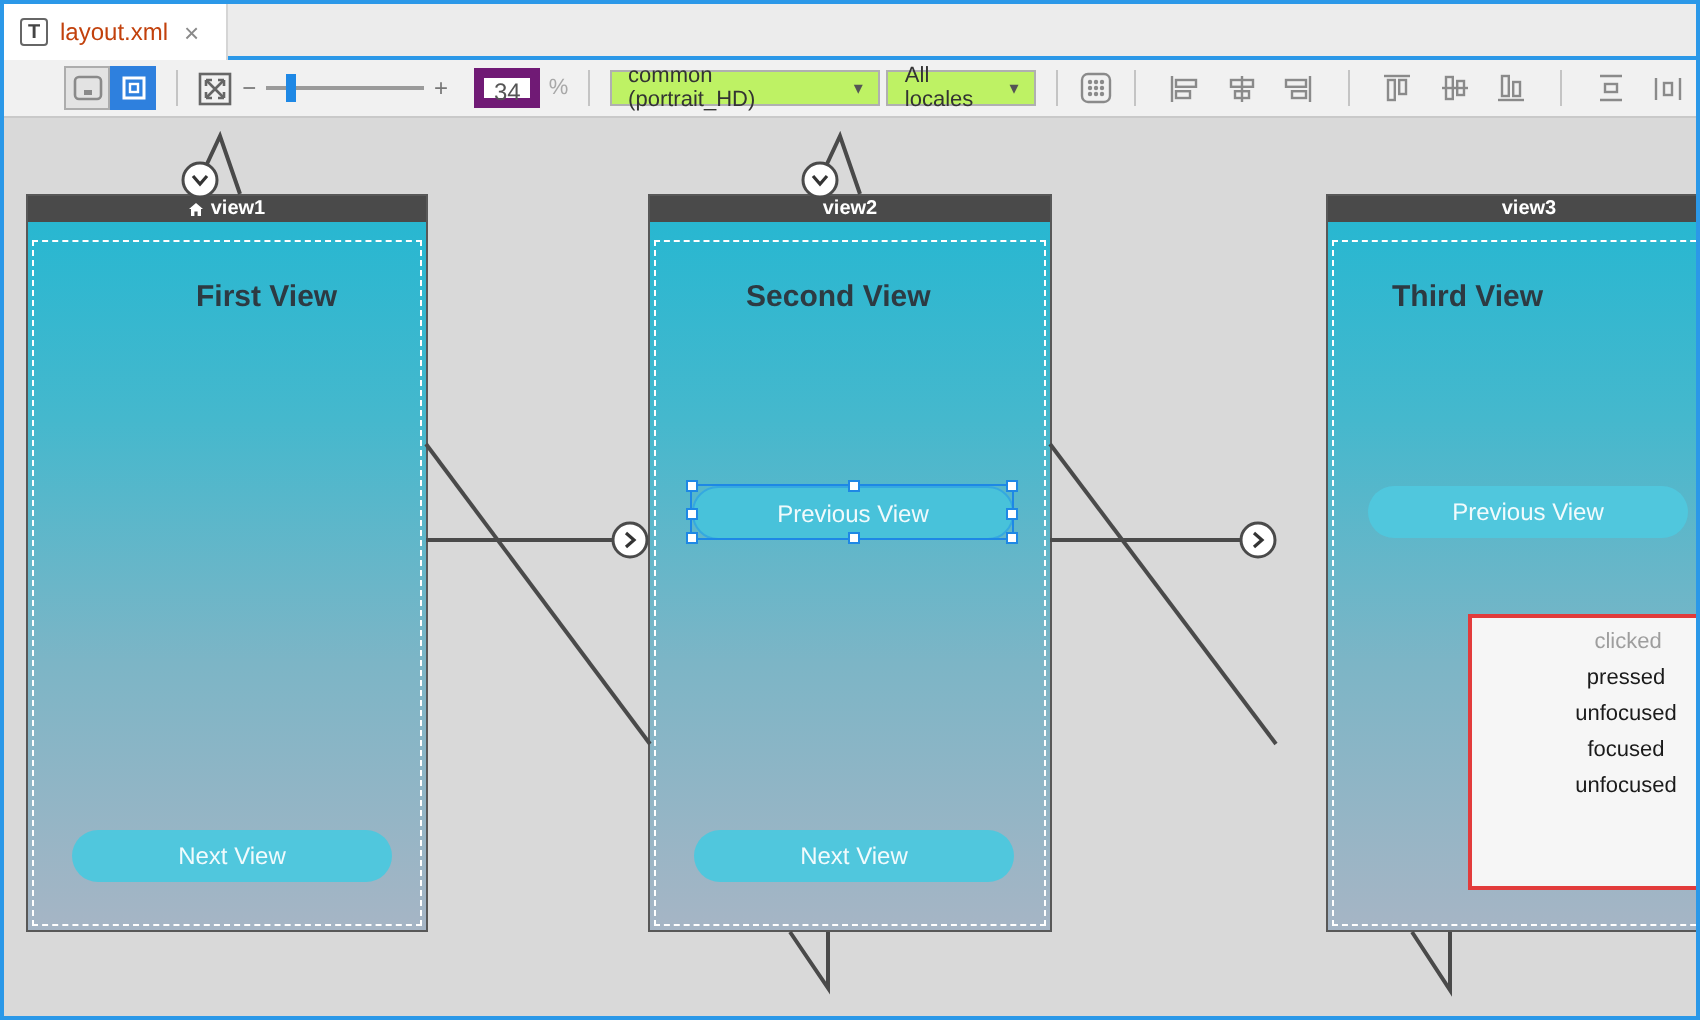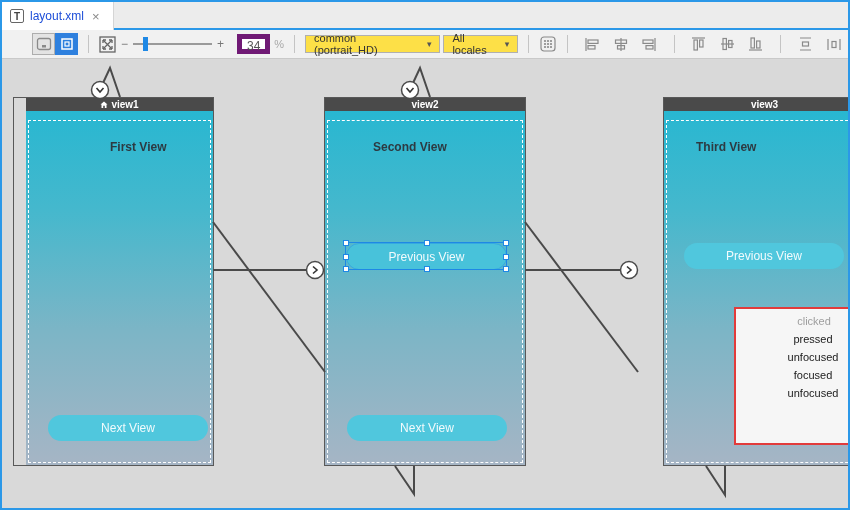--- a/index.html
+++ b/index.html
@@ -11,21 +11,21 @@
   
   .tabbar { height:28px; background:#ececec; border-bottom:2px solid #2b98e8; display:flex; }
   .tab {
     width:112px; height:28px; background:#ffffff; display:flex; align-items:center;
     padding:0 8px; gap:6px; border-right:1px solid #d5d5d5;
   }
   .tab-ficon {
     width:14px; height:14px; border:1px solid #666; border-radius:2px; background:#fff;
     font-size:10px; font-weight:bold; color:#444; display:flex; align-items:center; justify-content:center;
   }
-  .tab-title { font-size:12px; color:#1d4ed8; white-space:nowrap; }
+  .tab-title { font-size:12px; color:#c2410c; white-space:nowrap; }
   .tab-close { font-size:13px; color:#8a8a8a; margin-left:2px; cursor:pointer; }
   
   .toolbar {
     height:29px; background:#f1f1f1; border-bottom:1px solid #c9c9c9;
     display:flex; align-items:center; padding-left:30px;
   }
   .tb-sep { width:1px; height:18px; background:#c4c4c4; margin:0 10px; }
   .tb-btn {
     width:25px; height:22px; display:flex; align-items:center; justify-content:center;
     border:1px solid #adadad; background:#e3e3e3;
@@ -34,21 +34,21 @@
   .tb-icon { width:18px; height:18px; display:flex; align-items:center; justify-content:center; }
   .slider-minus,.slider-plus { color:#777; font-size:12px; padding:0 5px; }
   .slider-track { position:relative; width:86px; height:2px; background:#9a9a9a; }
   .slider-thumb { position:absolute; left:10px; top:-6px; width:5px; height:14px; background:#1e88e5; }
   .zoom-box {
     width:35px; height:20px; border:5px solid #701a75; background:#fff;
     font-size:12px; color:#555; text-align:right; padding-right:5px; margin-left:8px;
   }
   .pct { color:#a8a8a8; font-size:11px; margin-left:4px; }
   .dd {
-    height:18px; border:1px solid #b0b0b0; background:#fde047; display:flex; align-items:center;
+    height:18px; border:1px solid #b0b0b0; background:#bef264; display:flex; align-items:center;
     font-size:11px; color:#333; padding:0 8px; gap:8px;
   }
   .dd .caret { color:#555; font-size:9px; margin-left:auto; }
   .dd1 { width:146px; margin-right:3px; }
   .dd2 { width:80px; }
   .al { margin:0 6px; }
   
   .canvas { position:relative; width:846px; height:447px; background:#d9d9d9; }
   .overlay { position:absolute; left:0; top:0; z-index:3; pointer-events:none; }
   .view {
@@ -56,21 +56,21 @@
   }
   .vheader {
     height:13px; background:#4a4a4a; color:#fff; font-size:10px; font-weight:bold;
     display:flex; align-items:center; justify-content:center; gap:3px;
   }
   .vbody {
     position:relative; height:354px;
     background:linear-gradient(180deg,#28b7d1 0%,#45b8cd 28%,#7cb5c6 62%,#a6b5c5 100%);
   }
   .dashed { position:absolute; left:2px; right:2px; top:9px; bottom:2px; border:1px dashed #ffffff; }
-  .vlabel { position:absolute; font-size:12px; color:#2d3a42; font-weight:bold; }
+  .vlabel { position:absolute; font-size:15px; color:#2d3a42; font-weight:bold; }
   .vbtn {
     position:absolute; height:26px; width:160px; border-radius:13px; background:#50c7dd;
     color:rgba(255,255,255,0.92); font-size:12px; display:flex; align-items:center; justify-content:center;
     border:none;
   }
   .vbtn.selected { background:#48c2da; border:1px solid #35a9e0; }
   .sel-rect { position:absolute; border:1px solid #1e88e5; pointer-events:none; }
   .handle { position:absolute; width:6px; height:6px; background:#fff; border:1px solid #1e88e5; }
   .event-box {
     position:absolute; width:132px; height:138px; background:#f6f6f6;
@@ -235,21 +235,21 @@
       <g>
         <circle cx="313" cy="211" r="8.5" fill="#ffffff" stroke="#4a4a4a" stroke-width="1.5"></circle>
         <path d="M311 207.5 L315 211 L311 214.5" fill="none" stroke="#333" stroke-width="1.6"></path>
       </g>
       <g>
         <circle cx="627" cy="211" r="8.5" fill="#ffffff" stroke="#4a4a4a" stroke-width="1.5"></circle>
         <path d="M625 207.5 L629 211 L625 214.5" fill="none" stroke="#333" stroke-width="1.6"></path>
       </g>
     </svg>
 
-    <div class="view" style="left:11px; width:201px;padding-left:12px;">
+    <div class="view" style="left:11px; width:201px;">
       <div class="vheader">
         <svg width="8" height="8" viewBox="0 0 8 8">
           <path d="M4 0.5 L7.5 3.5 L6.5 3.5 L6.5 7 L4.8 7 L4.8 4.8 L3.2 4.8 L3.2 7 L1.5 7 L1.5 3.5 L0.5 3.5 Z" fill="#ffffff"></path>
         </svg>
         <span>view1</span>
       </div>
       <div class="vbody">
         <div class="dashed"></div>
         <div class="vlabel" style="left:84px; top:29px;">First View</div>
         <button class="vbtn" style="left:22px; top:304px;">Next View</button>

